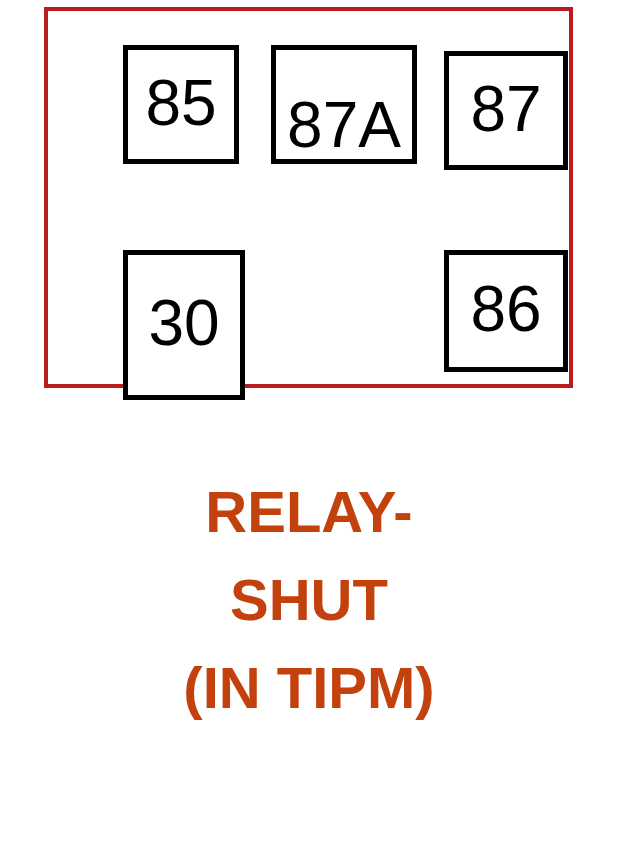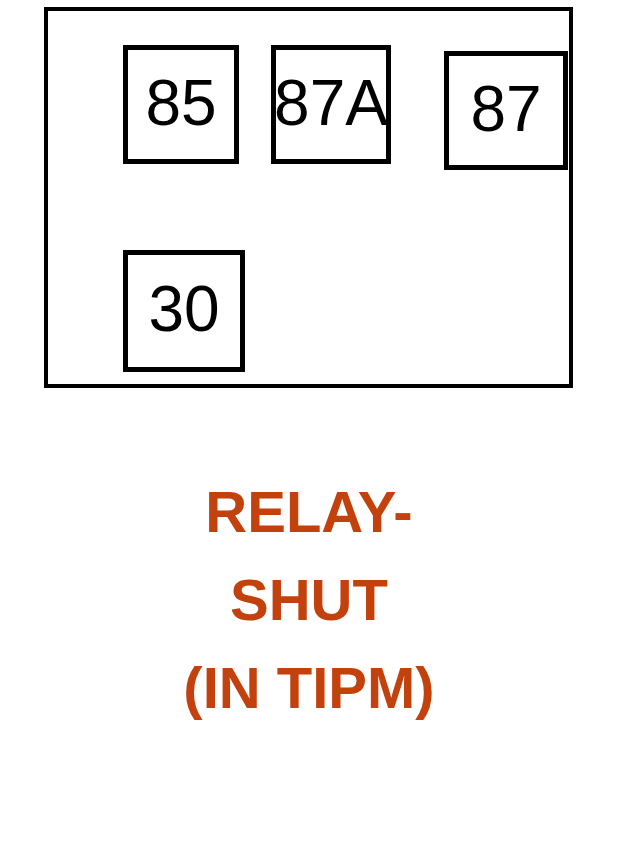--- a/index.html
+++ b/index.html
@@ -25,21 +25,21 @@
   }
 
   
   .relay-body {
     position: absolute;
     left: 44px;
     top: 7px;
     width: 529px;
     height: 381px;
     box-sizing: border-box;
-    border: 4px solid #000000;
+    border: 4px solid #b91c1c;
     background: #ffffff;
   }
 
   
   .pin {
     position: absolute;
     box-sizing: border-box;
     border: 5px solid #000000;
     background: #ffffff;
     display: flex;
@@ -52,23 +52,23 @@
     font-weight: 400;
     line-height: 1;
     letter-spacing: 0px;
     color: #000000;
     white-space: nowrap;
     position: relative;
     top: -2px;
   }
 
   .pin-85  { left: 75px;  top: 34px;  width: 116px; height: 119px; }
-  .pin-87a { left: 223px; top: 34px;  width: 120px; height: 119px; }
+  .pin-87a { left: 223px; top: 34px;  width: 146px; height: 119px; align-items: flex-end; }
   .pin-87  { left: 396px; top: 40px;  width: 124px; height: 119px; }
-  .pin-30  { left: 75px;  top: 239px; width: 122px; height: 122px; }
+  .pin-30  { left: 75px;  top: 239px; width: 122px; height: 150px; }
   .pin-86  { left: 396px; top: 239px; width: 124px; height: 122px; }
 
   
   .caption {
     position: absolute;
     left: 0;
     top: 468px;
     width: 618px;
     text-align: center;
   }
@@ -98,20 +98,23 @@
     </div>
 
     <div class="pin pin-87">
       <span class="pin-label">87</span>
     </div>
 
     <div class="pin pin-30">
       <span class="pin-label">30</span>
     </div>
 
+    <div class="pin pin-86">
+      <span class="pin-label">86</span>
+    </div>
 
   </div>
 
   <div class="caption">
     <div class="caption-line">RELAY-</div>
     <div class="caption-line">SHUT</div>
     <div class="caption-line">(IN TIPM)</div>
   </div>
 
 </div>

